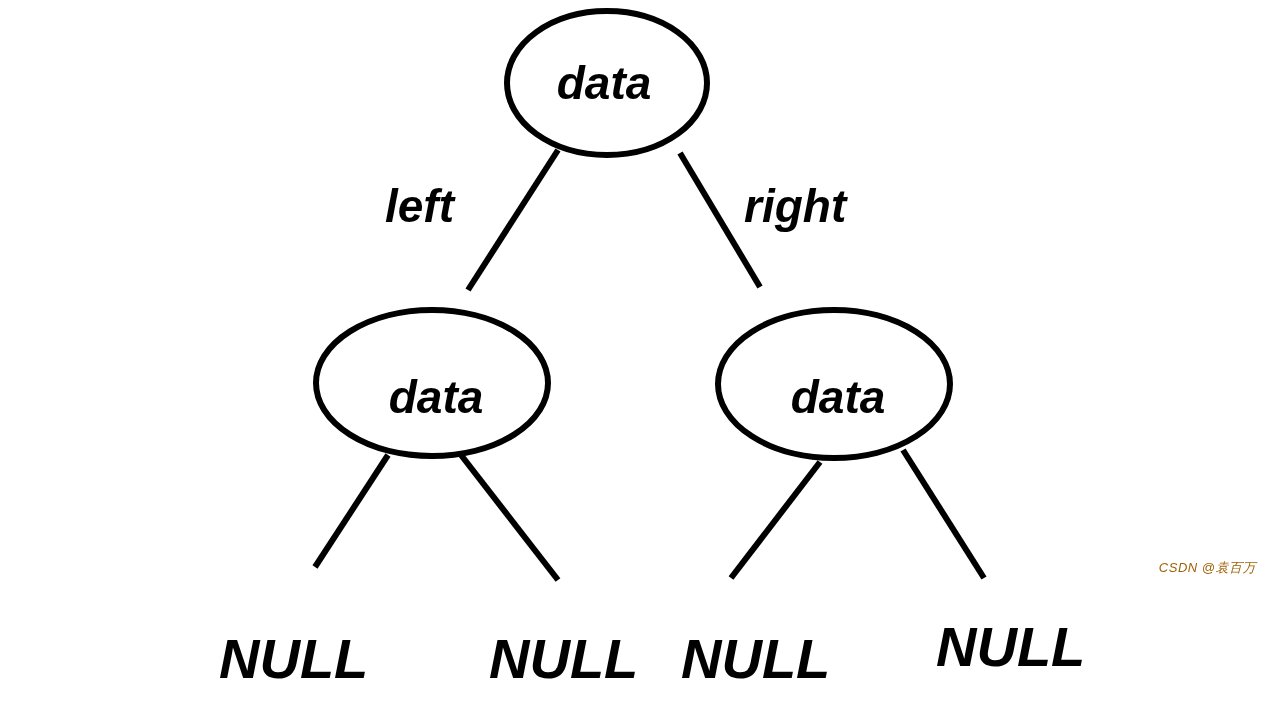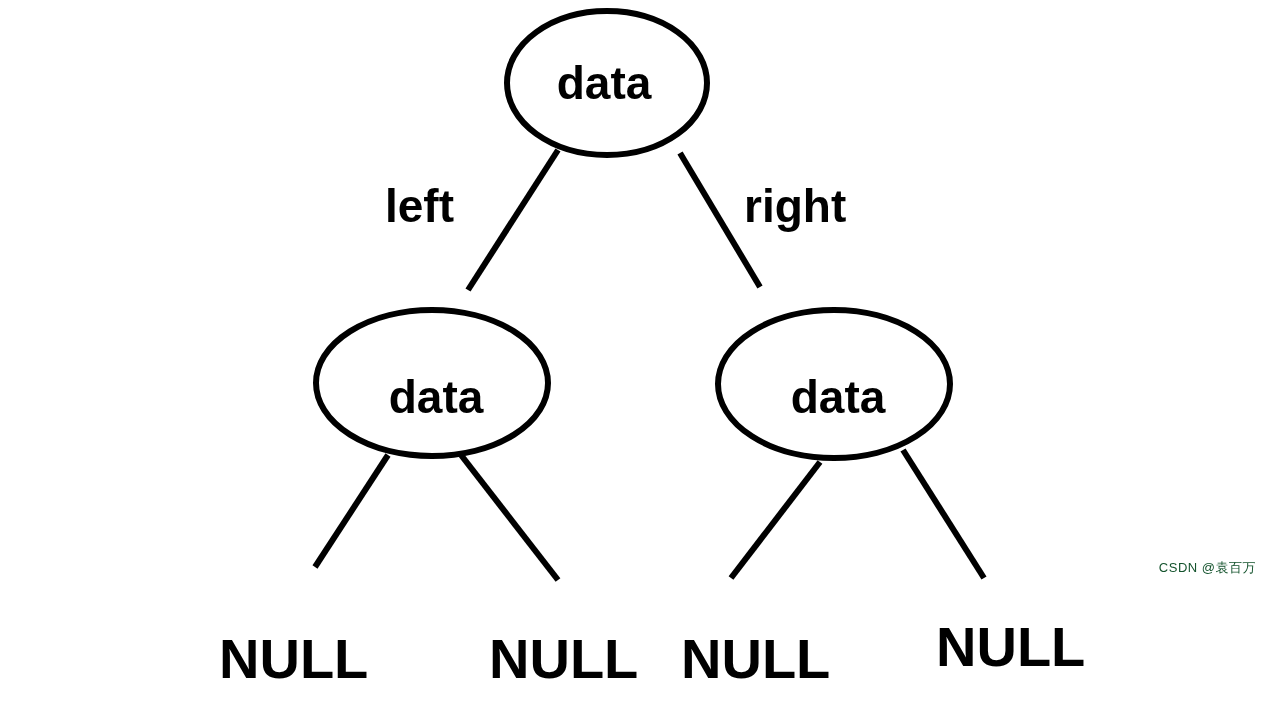--- a/index.html
+++ b/index.html
@@ -14,20 +14,21 @@
     position: relative;
     overflow: hidden;
     font-family: "Liberation Sans", sans-serif;
   }
   #diagram-root {
     position: absolute;
     left: 0;
     top: 0;
     width: 1266px;
     height: 583px;
+    font-style: italic;
   }
   svg#tree-svg {
     display: block;
     width: 1266px;
     height: 715px;
   }
   .node-ellipse {
     fill: #ffffff;
     stroke: #000000;
     stroke-width: 6;
@@ -58,21 +59,21 @@
     font-size: 56px;
     fill: #000000;
     text-anchor: start;
   }
   .watermark-text {
     position: absolute;
     right: 10px;
     bottom: 6px;
     font-family: "Liberation Sans", sans-serif;
     font-size: 13px;
-    color: #14532d;
+    color: #a16207;
     white-space: nowrap;
     letter-spacing: 0.5px;
   }
 </style>
 </head>
 <body>
 
 <div id="diagram-root">
 
   <svg id="tree-svg" viewBox="0 0 1266 715" xmlns="http://www.w3.org/2000/svg">

